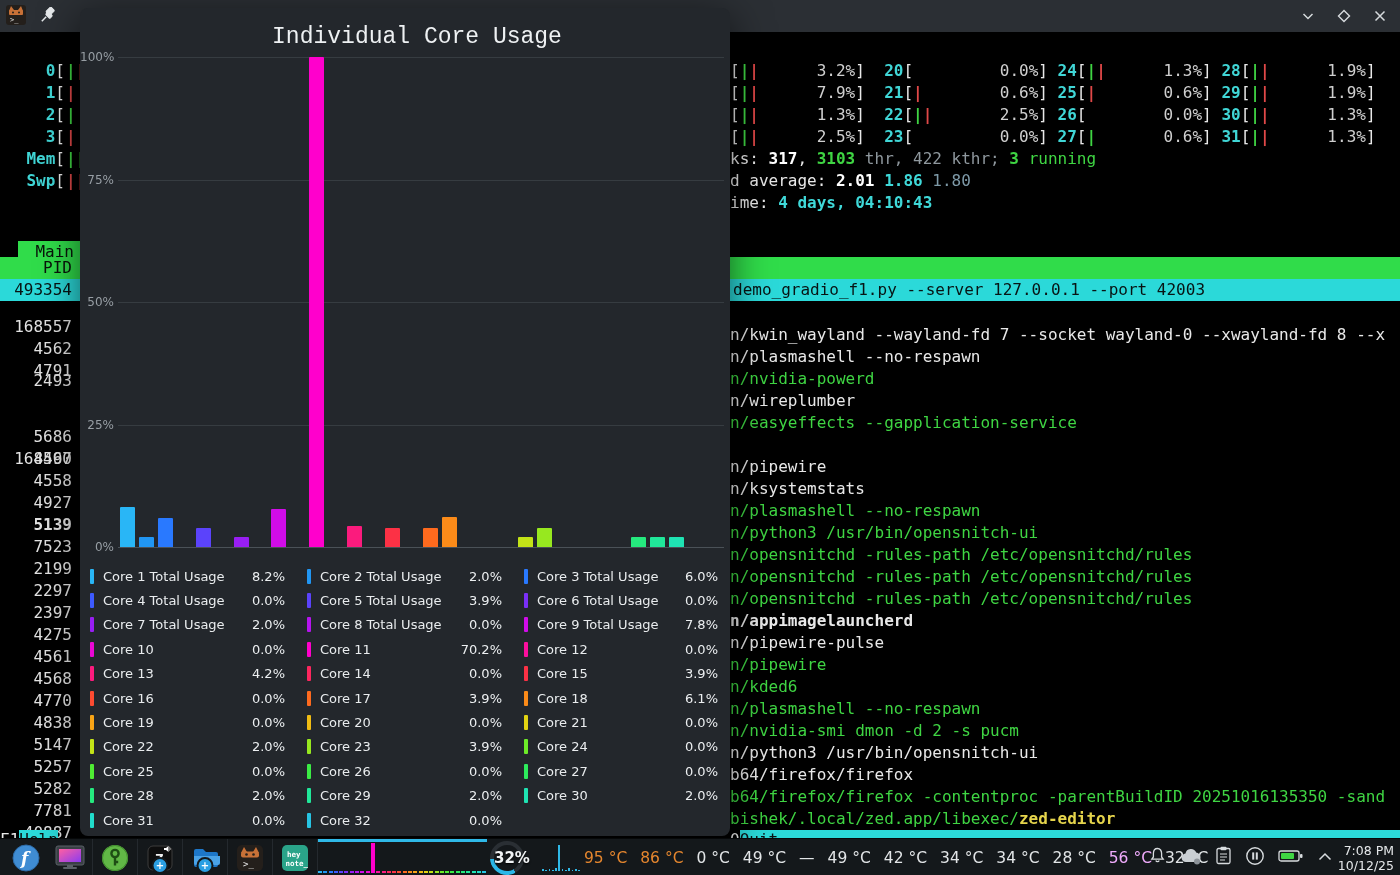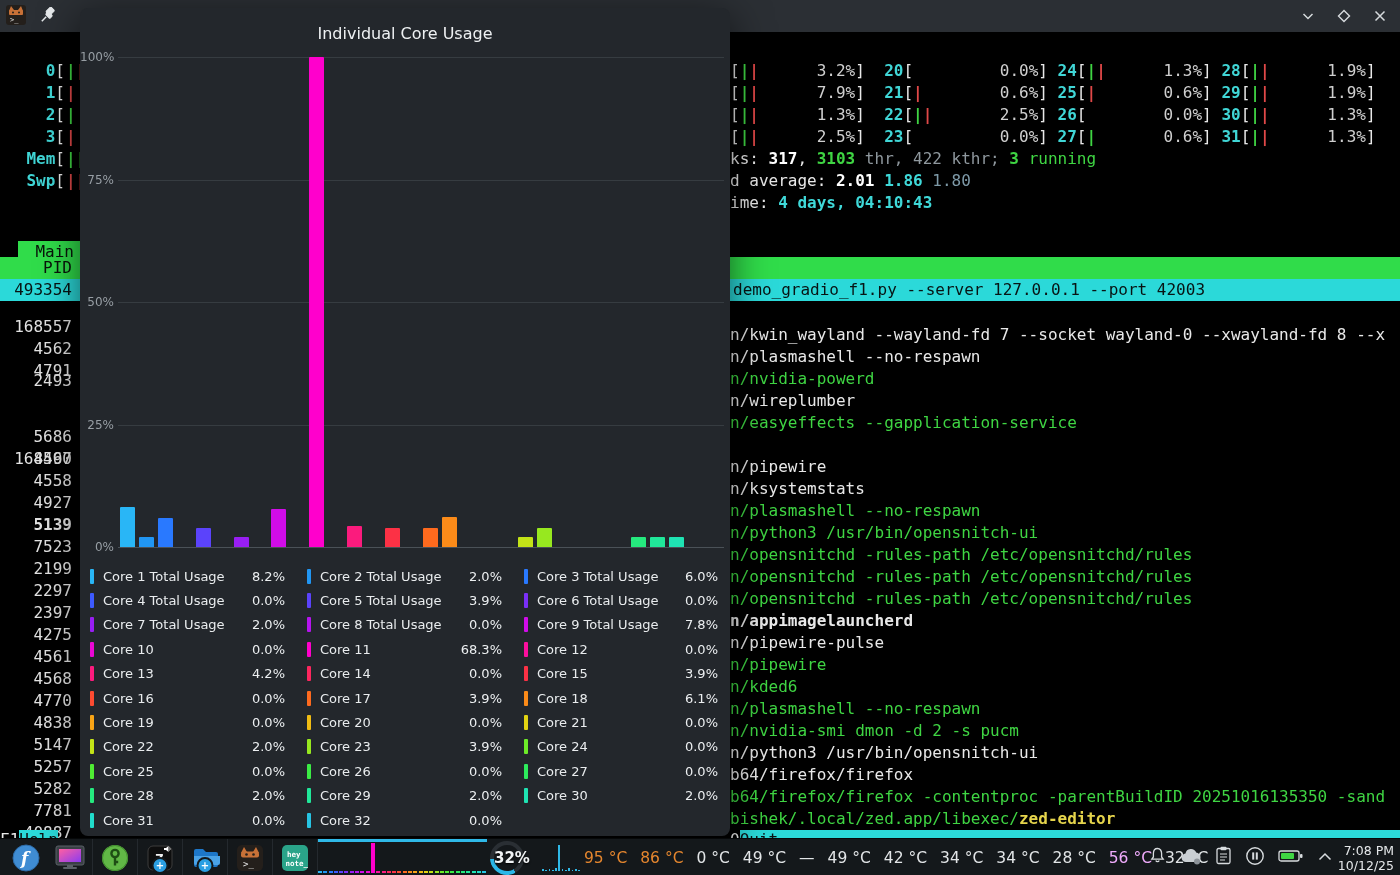--- a/index.html
+++ b/index.html
@@ -31,21 +31,21 @@
   .sel-left{position:absolute;left:0;top:247px;width:80px;height:22px;line-height:22px;background:#2bd9d9;color:#081414;text-align:right;padding-right:8px;box-sizing:border-box;}
   .sel-right{position:absolute;left:730px;top:247px;width:670px;height:22px;line-height:22px;background:#2bd9d9;color:#081414;white-space:pre;padding-left:3px;box-sizing:border-box;}
   .pidrow{position:absolute;left:0;width:72px;height:22px;line-height:22px;text-align:right;color:#e2e2e2;white-space:pre;}
   .fbar-l{position:absolute;left:0;top:798px;width:80px;height:22px;line-height:20px;overflow:hidden;white-space:pre;}
   .fbar-r{position:absolute;left:730px;top:798px;width:670px;height:22px;line-height:20px;display:flex;white-space:pre;}
   .fkey{background:#2bd9d9;color:#0d1214;}
   .fkey-strip{flex:1;background:#2bd9d9;color:#0d1214;}
 
   
   .chart-window{position:absolute;left:80px;top:8px;width:650px;height:828px;background:#23272c;border-radius:8px;z-index:5;box-shadow:0 10px 40px rgba(0,0,0,.6);font-family:"DejaVu Sans",sans-serif;}
-  .chart-title{position:absolute;left:0;top:16px;width:100%;text-align:center;color:#eef1f3;font-size:16px;}
+  .chart-title{position:absolute;left:12px;top:16px;width:100%;text-align:center;color:#eef1f3;font-size:23px;font-family:Liberation Mono, monospace;}
   .ylabels{position:absolute;left:0;top:49px;width:34px;height:490px;}
   .ylabel{position:absolute;right:0;width:34px;text-align:right;font-size:12px;color:#979ea4;}
   .plot{position:absolute;left:38px;top:49px;width:606px;height:490px;}
   .gridline{position:absolute;left:0;width:100%;height:1px;background:#363c41;}
   .gridline.base{background:#4a5157;}
   .bar{position:absolute;bottom:0;width:15px;border-radius:1px 1px 0 0;}
   .legend{position:absolute;left:10px;top:556px;display:grid;grid-template-columns:217px 217px 216px;grid-auto-rows:24.4px;}
   .litem{display:flex;align-items:center;padding-right:22px;box-sizing:border-box;}
   .lswatch{width:4px;height:15px;border-radius:1px;flex:0 0 4px;}
   .llabel{margin-left:9px;font-size:13px;color:#e9ecee;flex:1;white-space:nowrap;}
@@ -280,21 +280,21 @@
           <span class="lvalue">7.8%</span>
         </div>
         <div class="litem">
           <span class="lswatch" style="background: rgb(234, 7, 212);"></span>
           <span class="llabel">Core 10</span>
           <span class="lvalue">0.0%</span>
         </div>
         <div class="litem">
           <span class="lswatch" style="background: rgb(255, 0, 204);"></span>
           <span class="llabel">Core 11</span>
-          <span class="lvalue">68.3%</span>
+          <span class="lvalue">70.2%</span>
         </div>
         <div class="litem">
           <span class="lswatch" style="background: rgb(251, 15, 158);"></span>
           <span class="llabel">Core 12</span>
           <span class="lvalue">0.0%</span>
         </div>
         <div class="litem">
           <span class="lswatch" style="background: rgb(251, 27, 125);"></span>
           <span class="llabel">Core 13</span>
           <span class="lvalue">4.2%</span>

